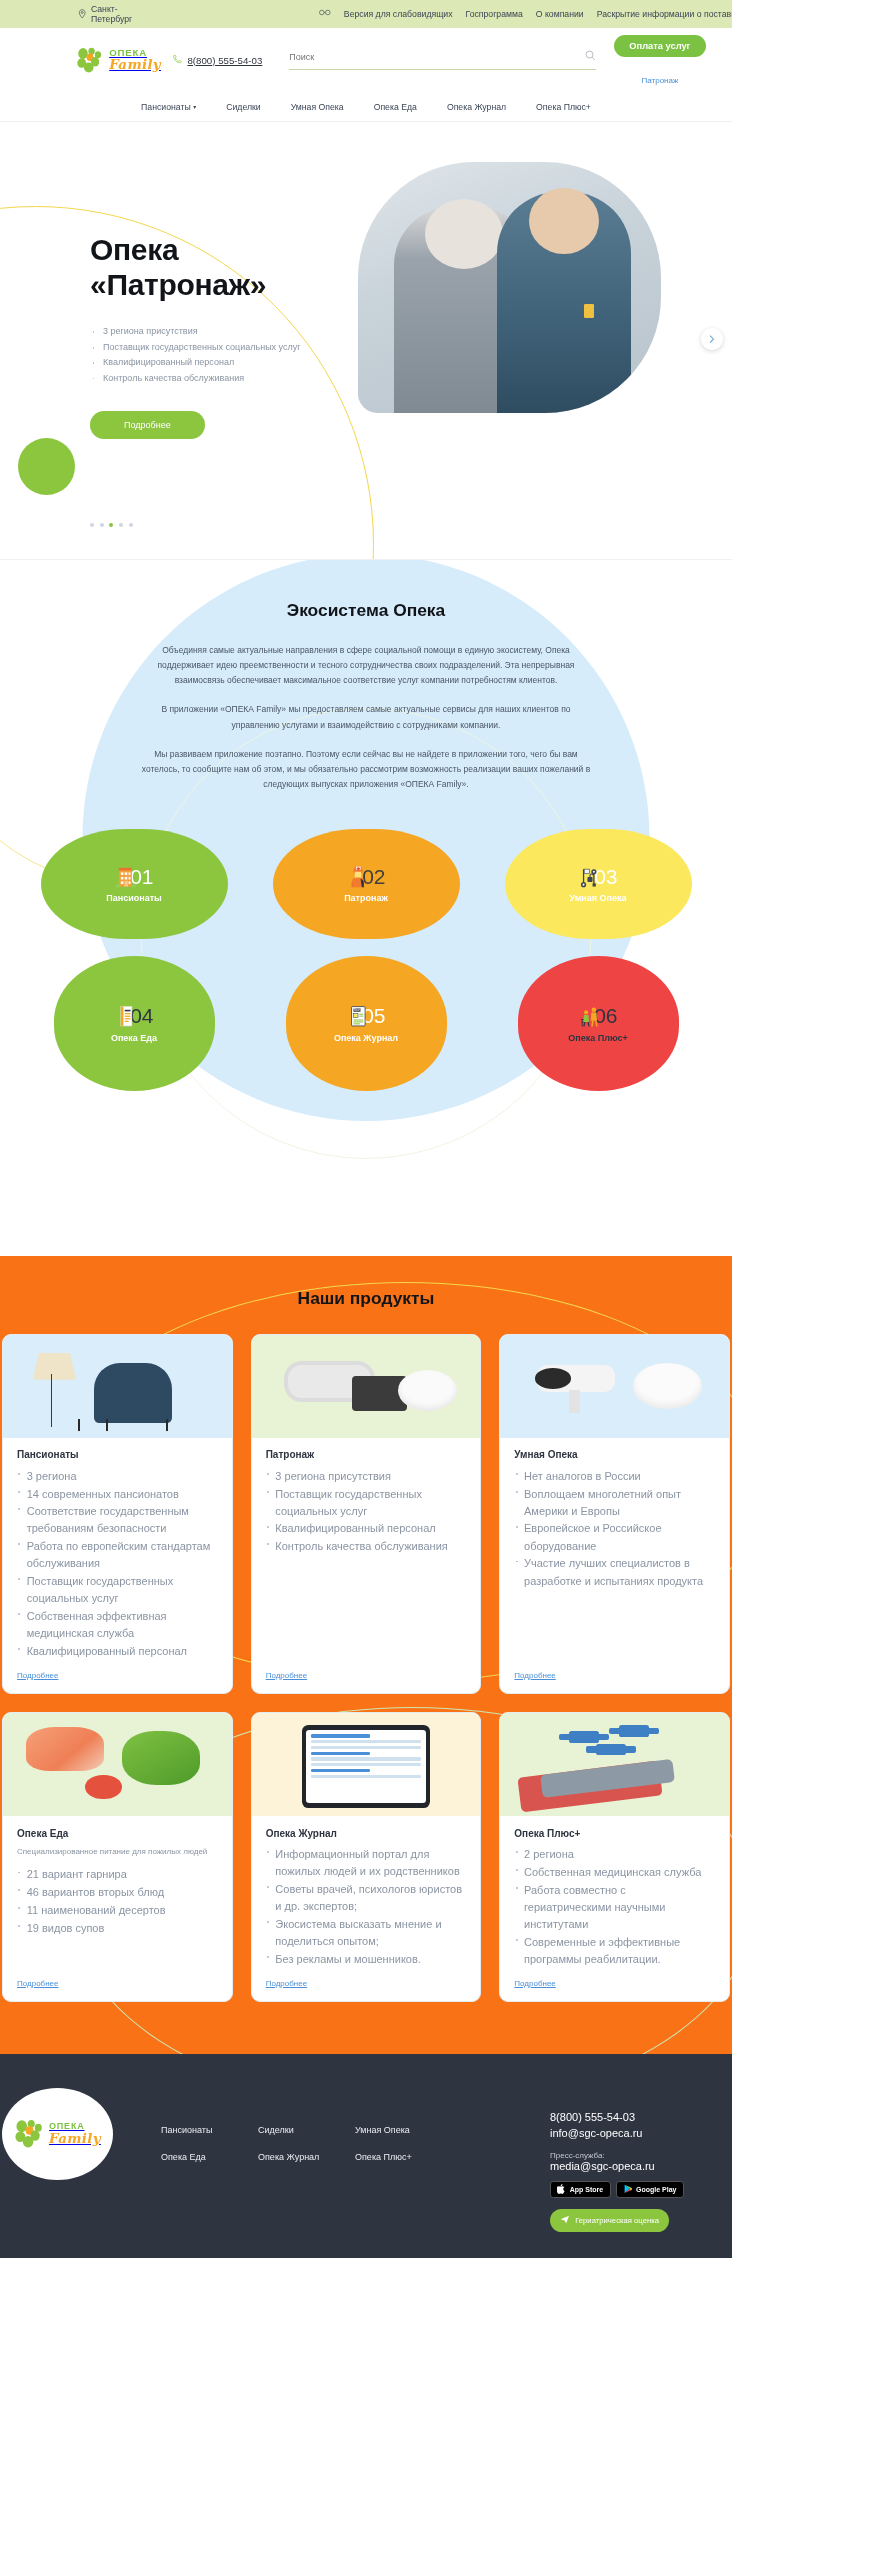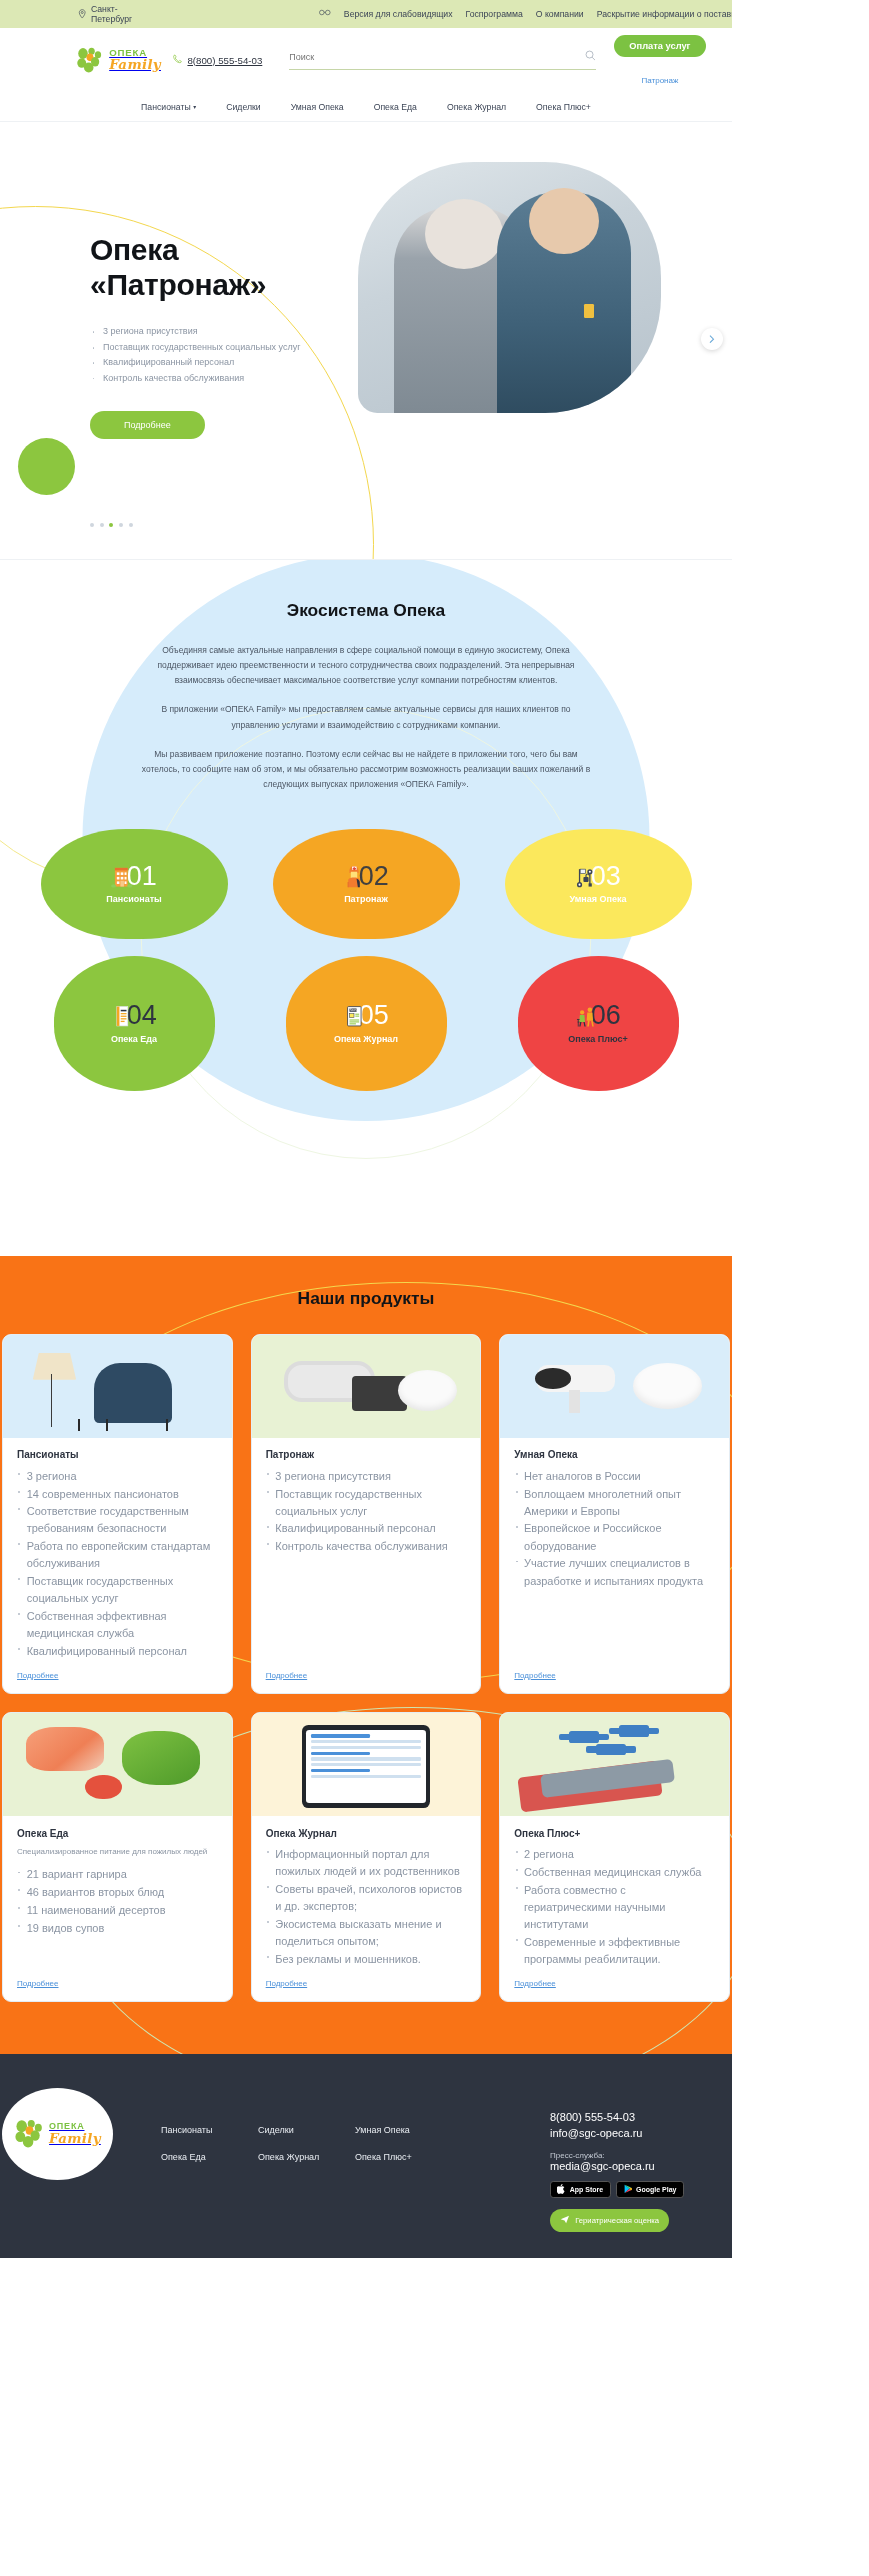--- a/index.html
+++ b/index.html
@@ -157,21 +157,21 @@
     display:grid; grid-template-columns:repeat(3,1fr); row-gap:17px;
     justify-items:center;
   }
   .bubble{
     width:187px; height:110px; border-radius:50%/55%;
     display:flex; flex-direction:column; align-items:center; justify-content:center;
     position:relative; cursor:pointer;
   }
   .bubble.tall{ width:161px; height:135px; border-radius:50%/48%; }
   .bubble-top{ display:flex; align-items:center; justify-content:center; }
-  .bubble-num{ font-size:27px; line-height:1; font-weight:300; margin-left:-6.4px; }
+  .bubble-num{ font-size:21px; line-height:1; font-weight:300; margin-left:-6.4px; }
   .bubble-label{ font-size:9px; font-weight:bold; margin-top:4.5px; text-align:center; line-height:1.2;}
   .ico{ width:22px; height:24.5px; position:relative; z-index:2; }
 
   
   .products{ position:relative; background:#f97316; padding:32px 0 52px; overflow:hidden;}
   .prod-arc{
     position:absolute; left:45px; top:26px; width:722px; height:400px;
     border-radius:50%; border:0.6px solid #f3d74e; pointer-events:none;
   }
   .prod-arc2{

